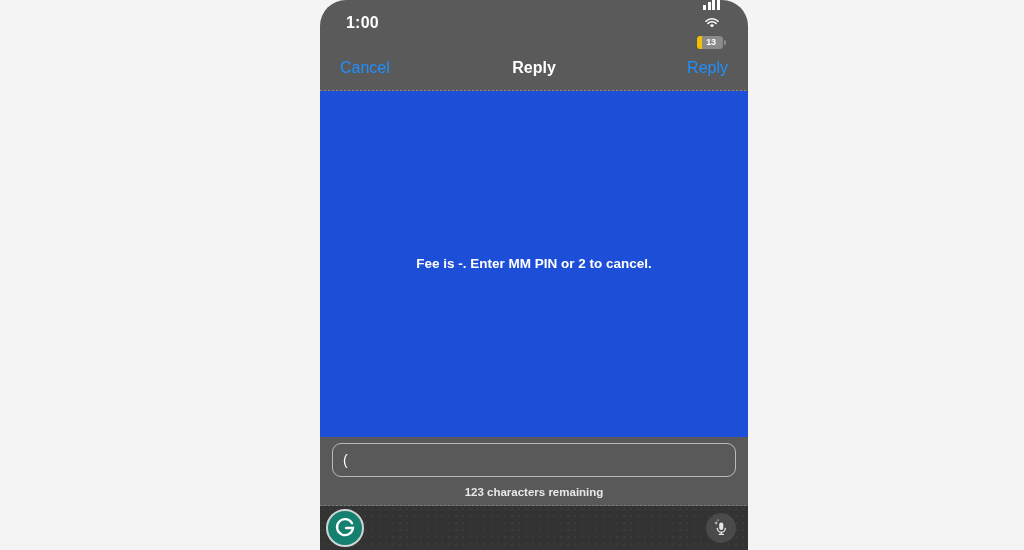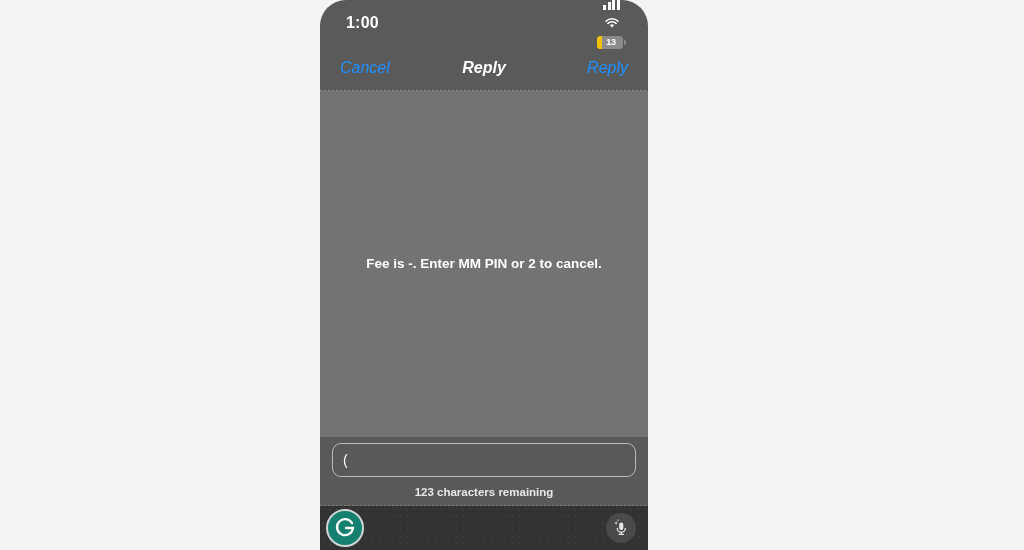--- a/index.html
+++ b/index.html
@@ -14,21 +14,21 @@
     background: #f4f4f4;
     font-family: "Liberation Sans", sans-serif;
     position: relative;
   }
 
   
   #phone {
     position: absolute;
     left: 320px;
     top: 0;
-    width: 328px;
+    width: 428px;
     height: 550px;
     background: #5a5a5a;
     border-top-left-radius: 26px;
     border-top-right-radius: 26px;
     overflow: hidden;
     display: flex;
     flex-direction: column;
   }
 
   
@@ -111,21 +111,20 @@
   .battery-wrap { display: flex; align-items: center; }
 
   
   #nav-bar {
     flex: 0 0 44px;
     display: flex;
     align-items: center;
     justify-content: space-between;
     padding: 0 20px;
     position: relative;
-    font-style: italic;
   }
   .nav-action {
     font-size: 16px;
     color: #1e90ff;
     white-space: nowrap;
     cursor: pointer;
   }
   #nav-title {
     position: absolute;
     left: 0; right: 0;
@@ -143,21 +142,21 @@
       to right, #8c8c8c 0 2px, rgba(0,0,0,0) 2px 4px);
   }
 
   
   #message-body {
     flex: 1 1 auto;
     display: flex;
     align-items: center;
     justify-content: center;
     padding: 0 24px;
-    background: #737373;
+    background: #1d4ed8;
   }
   #message-text {
     font-size: 13.5px;
     font-weight: bold;
     color: #ffffff;
     text-align: center;
     line-height: 1.4;
   }
 
   

